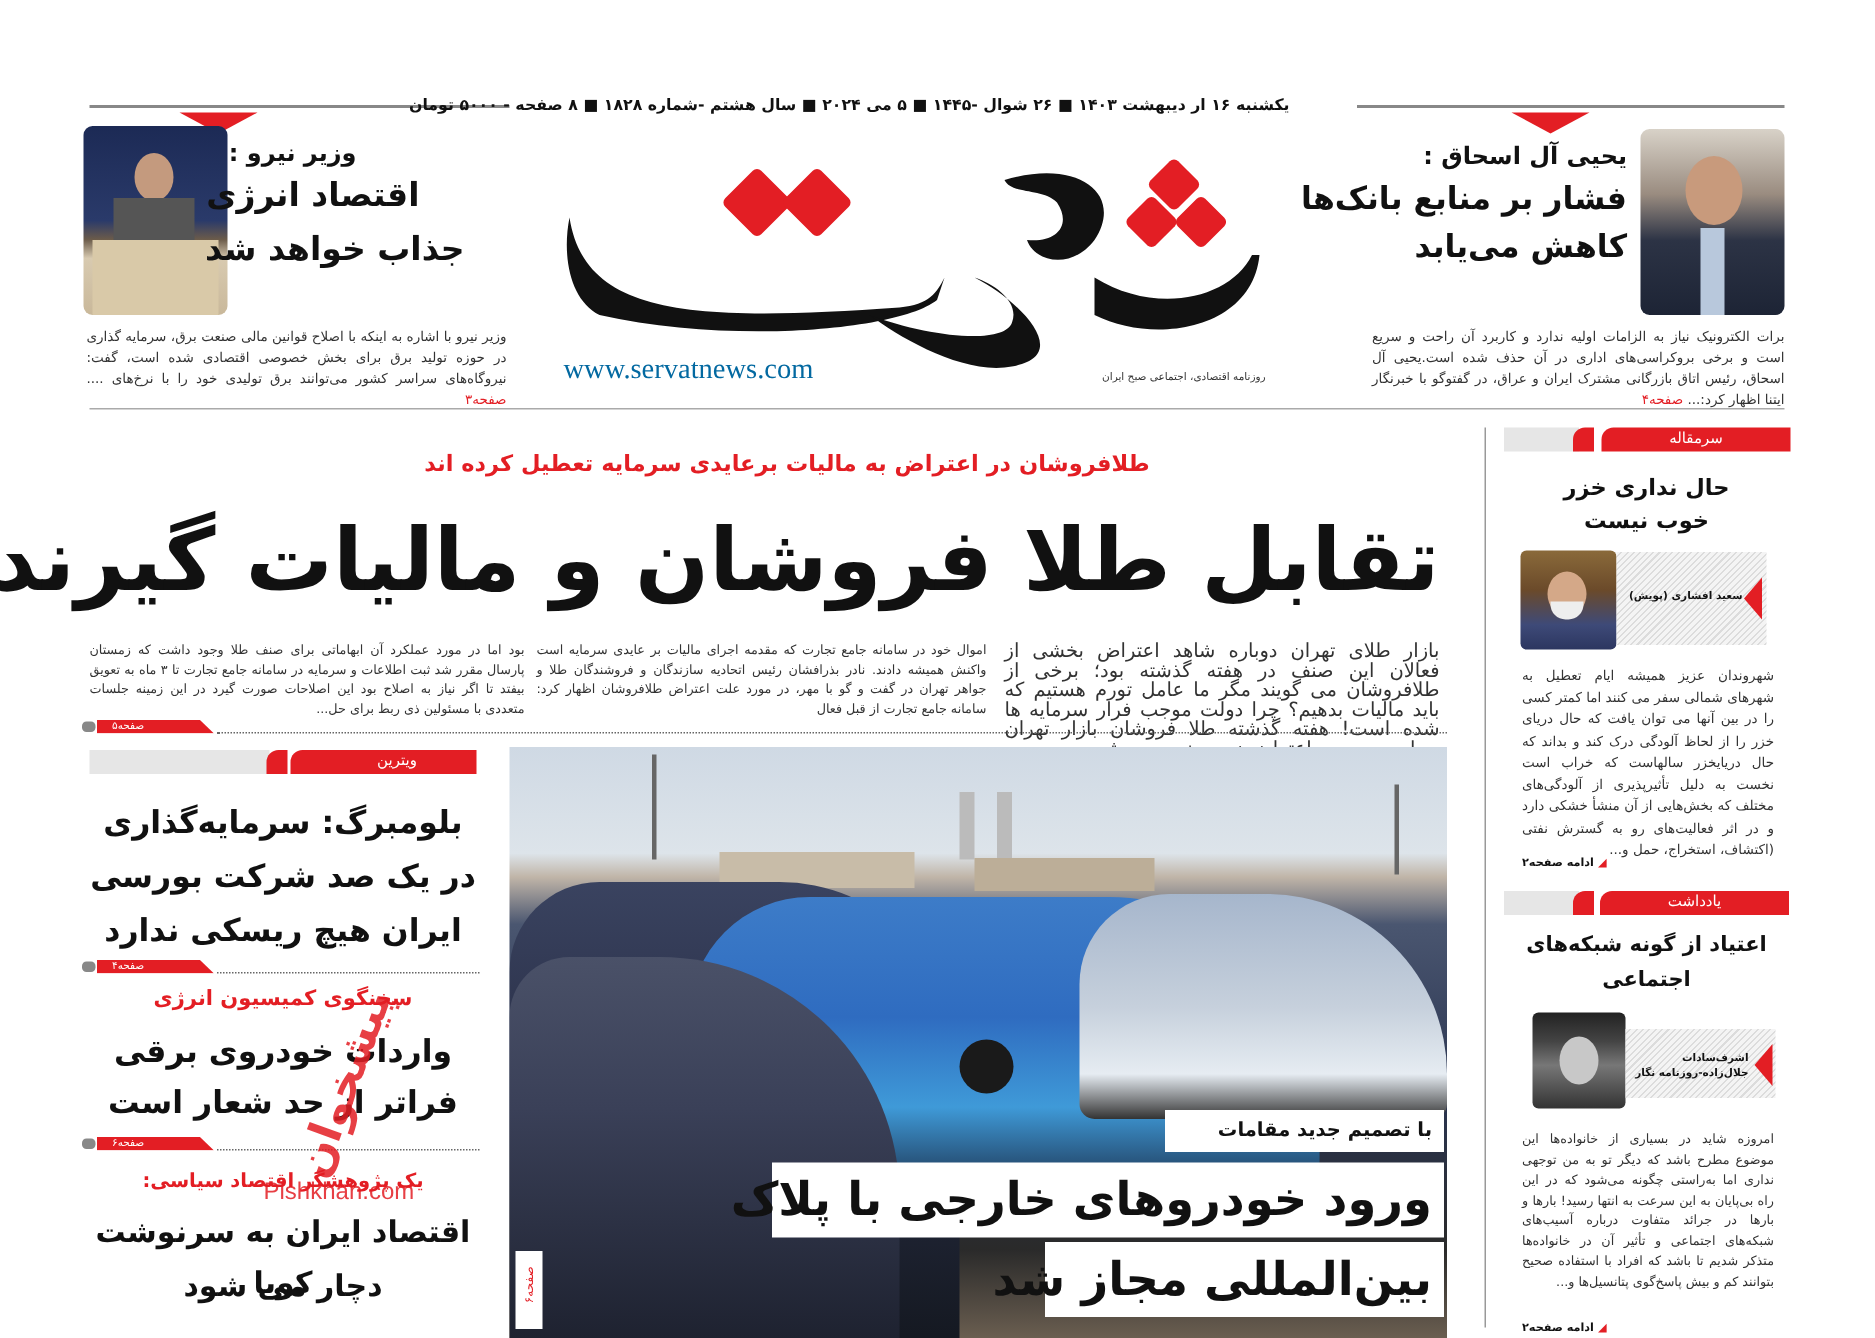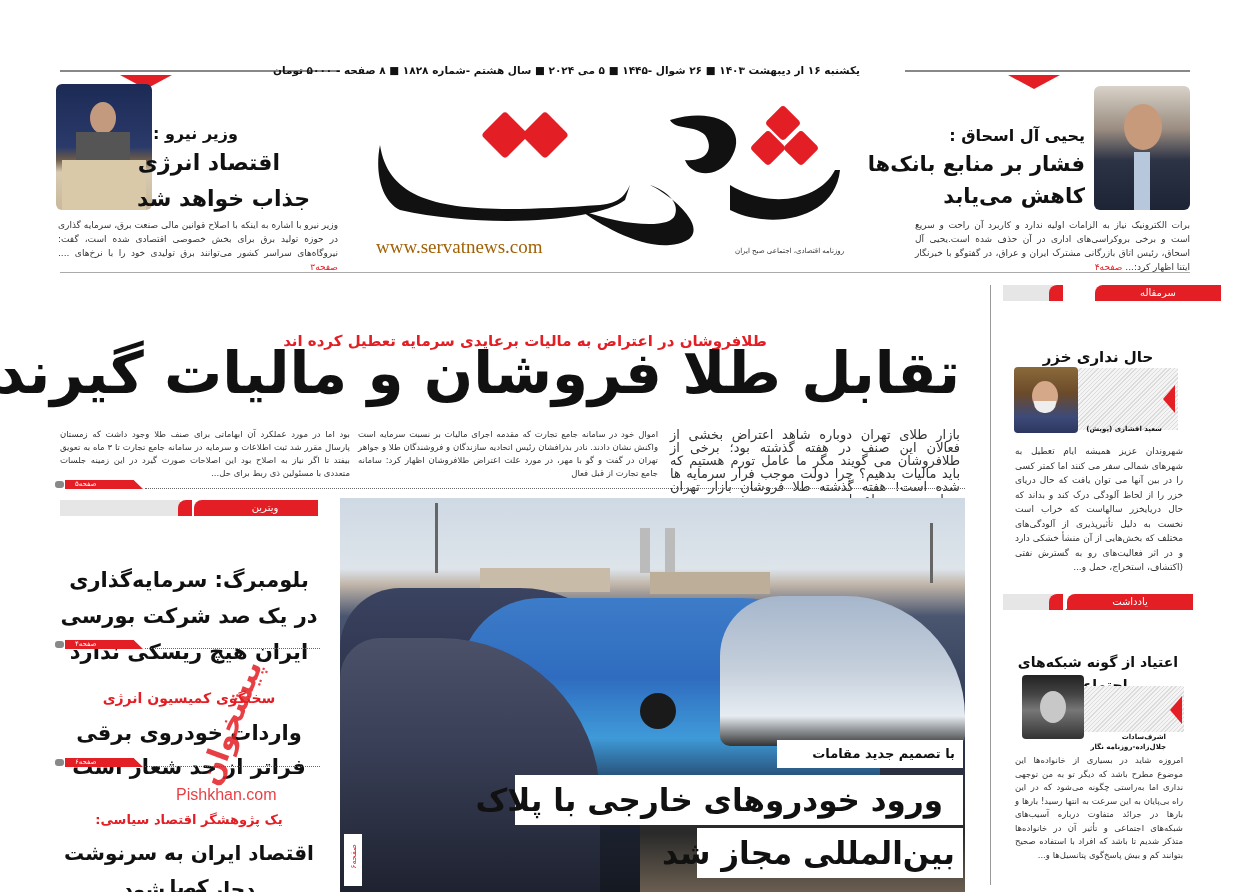--- a/index.html
+++ b/index.html
@@ -3,21 +3,21 @@
   <meta charset="utf-8">
   <style>
     * { box-sizing: border-box; margin: 0; padding: 0; }
     html, body { width: 1250px; height: 892px; background: #ffffff; overflow: hidden; }
     body { position: relative; font-family: "DejaVu Sans", sans-serif; color: #111; direction: rtl; }
     .abs { position: absolute; }
     .rule { position: absolute; height: 2px; background: #888; }
     .vrule { position: absolute; width: 1px; background: #999; }
     .red { color: #e31e24; }
     .tri-down { width: 0; height: 0; border-left: 26px solid transparent; border-right: 26px solid transparent; border-top: 14px solid #e31e24; }
-    .bold { font-weight: bold; margin-top: 32px; }
+    .bold { font-weight: bold; }
     .small { font-size: 9px; line-height: 14px; color: #333; text-align: justify; }
     .headline-xl { font-family: "DejaVu Sans", sans-serif; font-weight: bold; }
     .photo { background: #888; border-radius: 6px; overflow: hidden; }
     .ribbon { position: absolute; height: 16px; }
     .ribbon .gray { position: absolute; left: 0; top: 0; height: 16px; background: #e6e6e6; }
     .ribbon .redpart { position: absolute; right: 0; top: 0; height: 16px; background: #e31e24; color: #fff; font-size: 10px; line-height: 16px; text-align: center; border-top-left-radius: 8px; }
     .ribbon .mid { position: absolute; top: 0; height: 16px; width: 14px; background: #e31e24; border-top-left-radius: 8px; }
     .pagetag { position: absolute; height: 10px; }
     .pagetag .tag { position: absolute; left: 10px; top: 0; height: 9px; width: 78px; background: #e31e24; color: #fff; font-size: 7px; line-height: 9px; text-align: left; padding-left: 10px; clip-path: polygon(0 0, 88% 0, 100% 100%, 0 100%); }
     .pagetag .dot { position: absolute; left: 0; top: 1px; width: 9px; height: 7px; background: #888; border-radius: 3px; }
@@ -42,21 +42,21 @@
     <path d="M280 95 C 310 110, 350 150, 300 155 C 270 158, 230 135, 210 120 C 250 135, 300 140, 305 125 C 310 112, 295 100, 280 95 Z" fill="#111"></path>
     <path d="M360 95 C 400 120, 450 110, 465 80 L 470 80 C 465 130, 400 140, 360 120 Z" fill="#111"></path>
 
     <rect x="118" y="28" width="34" height="34" fill="#e31e24" transform="rotate(45 135 45)" rx="4"></rect>
     <rect x="158" y="28" width="34" height="34" fill="#e31e24" transform="rotate(45 175 45)" rx="4"></rect>
     <rect x="400" y="20" width="26" height="26" fill="#e31e24" transform="rotate(45 413 33)" rx="4"></rect>
     <rect x="385" y="45" width="26" height="26" fill="#e31e24" transform="rotate(45 398 58)" rx="4"></rect>
     <rect x="418" y="45" width="26" height="26" fill="#e31e24" transform="rotate(45 431 58)" rx="4"></rect>
   </svg>
 </div>
-<div class="abs" style="left:376px; top:236px; font-family:'Liberation Serif', serif; font-size:19px; direction:ltr; color:#a16207;">www.servatnews.com</div>
+<div class="abs" style="left:376px; top:236px; font-family:'Liberation Serif', serif; font-size:19px; direction:ltr; color:#0369a1;">www.servatnews.com</div>
 <div class="abs" style="left:735px; top:247px; font-size:7px; color:#333; white-space:nowrap;">روزنامه اقتصادی، اجتماعی صبح ایران</div>
 
 <div class="abs tri-down" style="left:1008px; top:75px;"></div>
 <div class="abs photo" style="left:1094px; top:86px; width:96px; height:124px; background:linear-gradient(180deg,#d8d2c8 0%,#9a8c80 35%,#2c3345 60%,#1d2435 100%);">
   <div style="position:absolute; left:30px; top:18px; width:38px; height:46px; border-radius:50%; background:#c89a7c;"></div>
   <div style="position:absolute; left:40px; top:66px; width:16px; height:58px; background:#b8c8dc;"></div>
 </div>
 <div class="abs red bold" style="right:165px; top:94px; font-size:16px; color:#111;">یحیی آل اسحاق :</div>
 <div class="abs bold" style="right:165px; top:120px; font-size:21px; white-space:nowrap;">فشار بر منابع بانک‌ها</div>
 <div class="abs bold" style="right:165px; top:152px; font-size:21px; white-space:nowrap;">کاهش می‌یابد</div>
@@ -78,32 +78,32 @@
   <span>وزیر نیرو با اشاره به اینکه با اصلاح قوانین مالی صنعت برق، سرمایه گذاری در حوزه تولید برق برای بخش خصوصی اقتصادی شده است، گفت: نیروگاه‌های سراسر کشور می‌توانند برق تولیدی خود را با نرخ‌های ....</span>
   <span class="red">صفحه۳</span>
 </div>
 
 <div class="rule" style="left:60px; top:272px; width:1130px; height:1px; background:#aaa;"></div>
 
 <div class="abs red bold" style="left:60px; top:300px; width:930px; text-align:center; font-size:15px;">طلافروشان در اعتراض به مالیات برعایدی سرمایه تعطیل کرده اند</div>
 <div class="abs headline-xl" style="left:60px; top:328px; width:900px; text-align:center; font-size:58px; line-height:90px; letter-spacing:-1px; white-space:nowrap;">تقابل طلا فروشان و مالیات گیرندگان</div>
 
 <div class="abs small" style="left:670px; top:428px; width:290px; font-size:13px; line-height:13px;">بازار طلای تهران دوباره شاهد اعتراض بخشی از فعالان این صنف در هفته گذشته بود؛ برخی از طلافروشان می گویند مگر ما عامل تورم هستیم که باید مالیات بدهیم؟ چرا دولت موجب فرار سرمایه ها شده است! هفته گذشته طلا فروشان بازار تهران دوباره دست به اعتراض زده و نسبت به ثبت</div>
-<div class="abs small" style="left:358px; top:428px; width:300px; font-size:8.5px; line-height:13px;">اموال خود در سامانه جامع تجارت که مقدمه اجرای مالیات بر نسبت سرمایه است واکنش نشان دادند. نادر بذرافشان رئیس اتحادیه سازندگان و فروشندگان طلا و جواهر تهران در گفت و گو با مهر، در مورد علت اعتراض طلافروشان اظهار کرد: سامانه جامع تجارت از قبل فعال</div>
+<div class="abs small" style="left:358px; top:428px; width:300px; font-size:8.5px; line-height:13px;">اموال خود در سامانه جامع تجارت که مقدمه اجرای مالیات بر عایدی سرمایه است واکنش همیشه دادند. نادر بذرافشان رئیس اتحادیه سازندگان و فروشندگان طلا و جواهر تهران در گفت و گو با مهر، در مورد علت اعتراض طلافروشان اظهار کرد: سامانه جامع تجارت از قبل فعال</div>
 <div class="abs small" style="left:60px; top:428px; width:290px; font-size:8.5px; line-height:13px;">بود اما در مورد عملکرد آن ابهاماتی برای صنف طلا وجود داشت که زمستان پارسال مقرر شد ثبت اطلاعات و سرمایه در سامانه جامع تجارت تا ۳ ماه به تعویق بیفتد تا اگر نیاز به اصلاح بود این اصلاحات صورت گیرد در این زمینه جلسات متعددی با مسئولین ذی ربط برای حل...</div>
 
 <div class="pagetag" style="left:55px; top:480px; width:910px;">
   <div class="dot"></div>
   <div class="tag">صفحه۵</div>
   <div class="dots"></div>
 </div>
 
 <div class="vrule" style="left:990px; top:285px; height:600px;"></div>
 
-<div class="ribbon" style="left:1003px; top:285px; width:218px;">
+<div class="ribbon" style="left:1003px; top:285px; width:191px;">
   <div class="gray" style="width:50px;"></div>
   <div class="mid" style="left:46px;"></div>
   <div class="redpart" style="width:126px;">سرمقاله</div>
 </div>
 <div class="abs bold" style="left:1003px; top:316px; width:190px; text-align:center; font-size:15px;">حال نداری خزر</div>
 <div class="abs bold" style="left:1003px; top:338px; width:190px; text-align:center; font-size:15px;">خوب نیست</div>
 <div class="abs photo" style="left:1014px; top:367px; width:64px; height:66px; border-radius:4px; background:linear-gradient(180deg,#8a6a3a 0%,#6b4a2a 40%,#3e4a78 75%,#2c3660 100%);">
   <div style="position:absolute; left:18px; top:14px; width:26px; height:30px; border-radius:50%; background:#d4a888;"></div>
   <div style="position:absolute; left:20px; top:34px; width:22px; height:12px; border-radius:0 0 10px 10px; background:#eee;"></div>
 </div>
@@ -181,18 +181,18 @@
   <div style="position:absolute; left:310px; top:74px; width:120px; height:22px; background:#bcae98;"></div>
 
   <div style="position:absolute; left:0; top:90px; width:300px; height:310px; border-radius:60px 120px 0 0; background:linear-gradient(180deg,#3a4360 0%,#2a3048 40%,#141820 100%);"></div>
   <div style="position:absolute; left:120px; top:100px; width:420px; height:200px; border-radius:80px 140px 20px 20px; background:linear-gradient(180deg,#3d7cc8 0%,#2f6cc0 40%,#3f9ad8 70%,#1a2a44 100%);"></div>
   <div style="position:absolute; left:380px; top:98px; width:245px; height:150px; border-radius:60px 120px 10px 10px; background:linear-gradient(180deg,#a6b6cc 0%,#c6d0dc 50%,#e6ecf2 80%,#333 100%);"></div>
   <div style="position:absolute; left:0; top:140px; width:260px; height:254px; border-radius:40px 160px 0 0; background:linear-gradient(180deg,#4a5168 0%,#3a4058 40%,#1e2230 100%);"></div>
   <div style="position:absolute; left:300px; top:195px; width:36px; height:36px; border-radius:50%; background:#1a1a1a;"></div>
 </div>
 
 <div class="overlay-box" style="left:777px; top:740px; width:186px; height:28px; font-size:13px; line-height:28px; padding-right:8px;">با تصمیم جدید مقامات کشور</div>
-<div class="overlay-box" style="left:515px; top:775px; width:448px; height:50px; font-size:31px; line-height:50px; padding-right:20px; white-space:nowrap;">ورود خودروهای خارجی با پلاک</div>
+<div class="overlay-box" style="left:515px; top:775px; width:448px; height:50px; font-size:31px; line-height:50px; padding-right:8px; white-space:nowrap;">ورود خودروهای خارجی با پلاک</div>
 <div class="overlay-box" style="left:697px; top:828px; width:266px; height:50px; font-size:31px; line-height:50px; padding-right:8px; white-space:nowrap;">بین‌المللی مجاز شد</div>
 
 <div class="abs" style="left:344px; top:834px; width:18px; height:52px; background:#fff;">
   <div style="position:absolute; left:-12px; top:18px; width:42px; font-size:8px; color:#e31e24; transform:rotate(-90deg); text-align:center;">صفحه۶</div>
 </div>
 
 </body></html>

